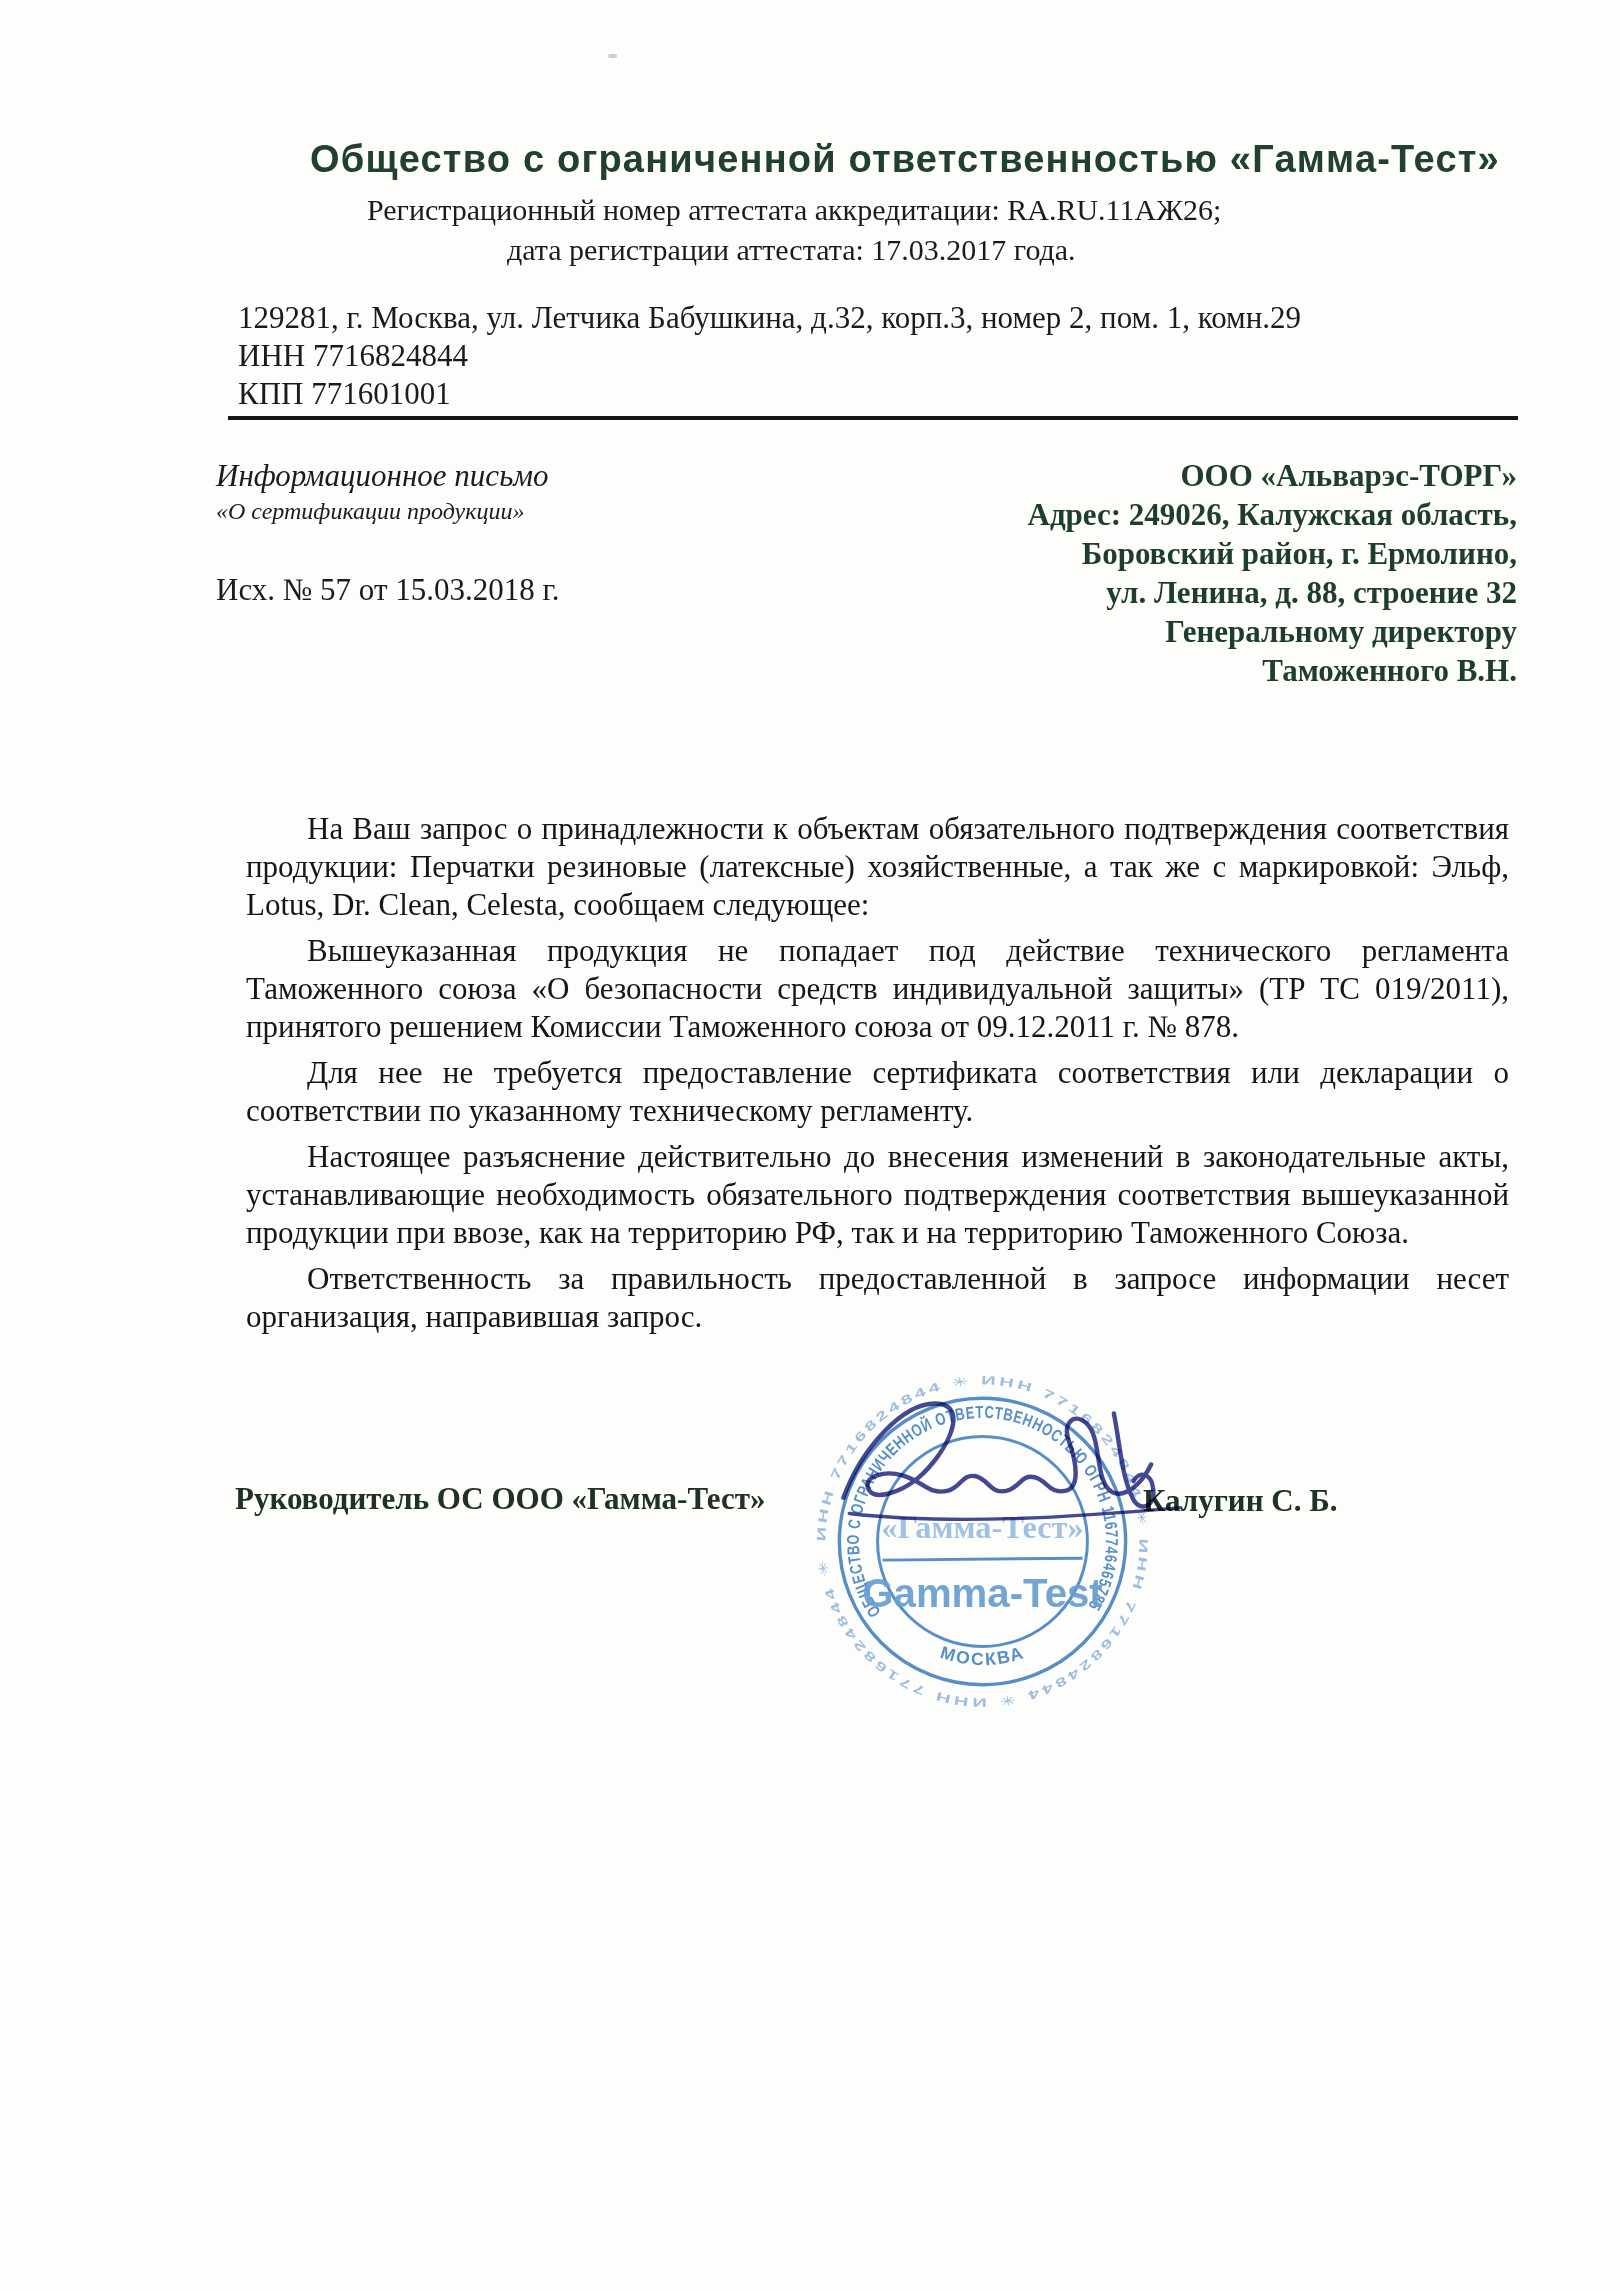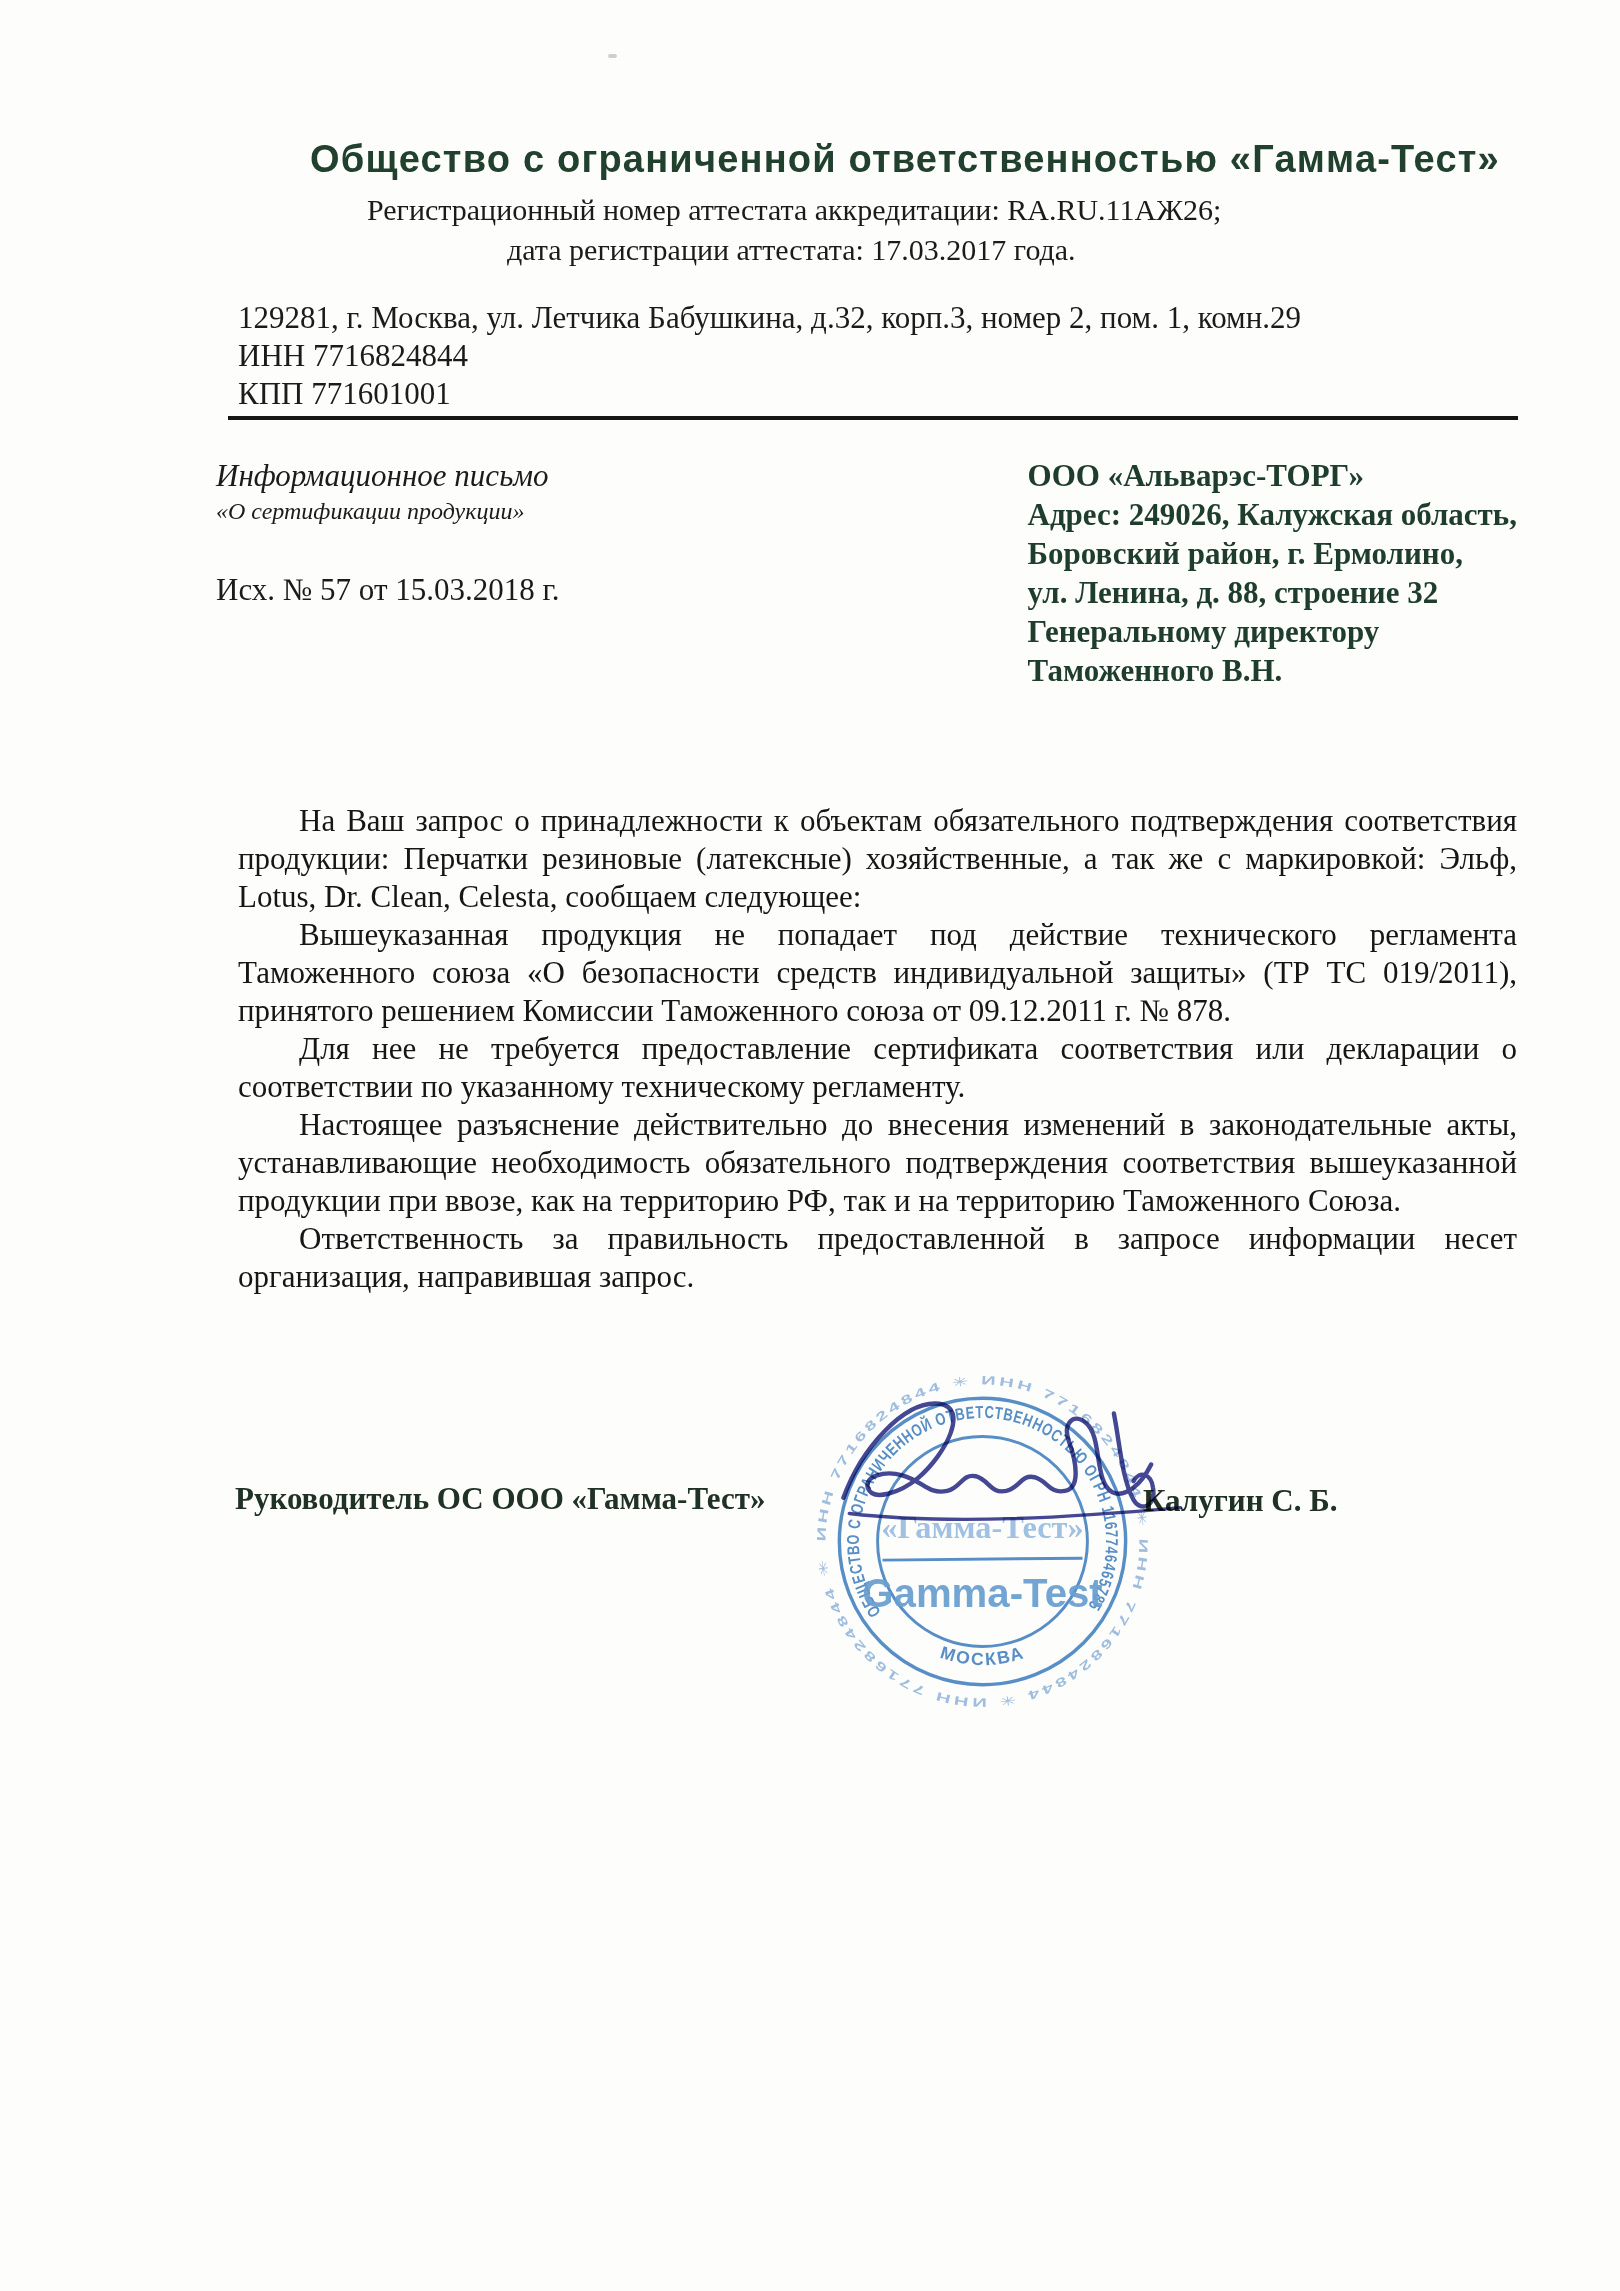--- a/index.html
+++ b/index.html
@@ -21,30 +21,30 @@
   .reg-line{top:193px;left:367px;font-size:30px;}
   .date-line{top:233px;left:507px;font-size:30px;}
   .sender-block{top:299px;left:238px;font-size:31px;line-height:38px;}
   .divider{top:416px;left:228px;width:1290px;height:3.9px;background:#161616;}
   .meta-italic-1{top:458px;left:216px;font-size:31px;font-style:italic;}
   .meta-italic-2{top:498px;left:216px;font-size:24px;font-style:italic;}
   .meta-ref{top:572px;left:216px;font-size:31px;font-weight:normal;}
   .recipient{
     top:456px;right:103px;
     font-size:31px;font-weight:bold;line-height:39px;
-    text-align:left;
+    text-align:right;
     margin-left:19px;
   }
   .body-text{
     position:absolute;top:802px;left:238px;width:1279px;
     font-size:31px;line-height:38px;
     text-align:justify;color:#161616;
     white-space:normal;
   }
-  .body-text p{margin:0;text-indent:61px;}
+  .body-text p{margin:8px;text-indent:61px;}
   .sig-label{top:1481px;left:235px;font-size:31px;font-weight:bold;color:#203226;}
   .sig-name{top:1483px;left:1143px;font-size:31px;font-weight:bold;color:#203226;}
   .stamp-svg{position:absolute;top:1365px;left:806px;}
   .signature-svg{position:absolute;top:1380px;left:814px;mix-blend-mode:multiply;}
   .speck{top:54px;left:608px;width:8.8px;height:3.9px;background:#cfcfcf;border-radius:2px;}
   .stamp-ring-text{font-family:"Liberation Sans","DejaVu Sans",sans-serif;font-weight:bold;}
   .stamp-outer-text{font-family:"Liberation Sans","DejaVu Sans",sans-serif;font-weight:bold;}
 </style>
 </head>
 <body>

